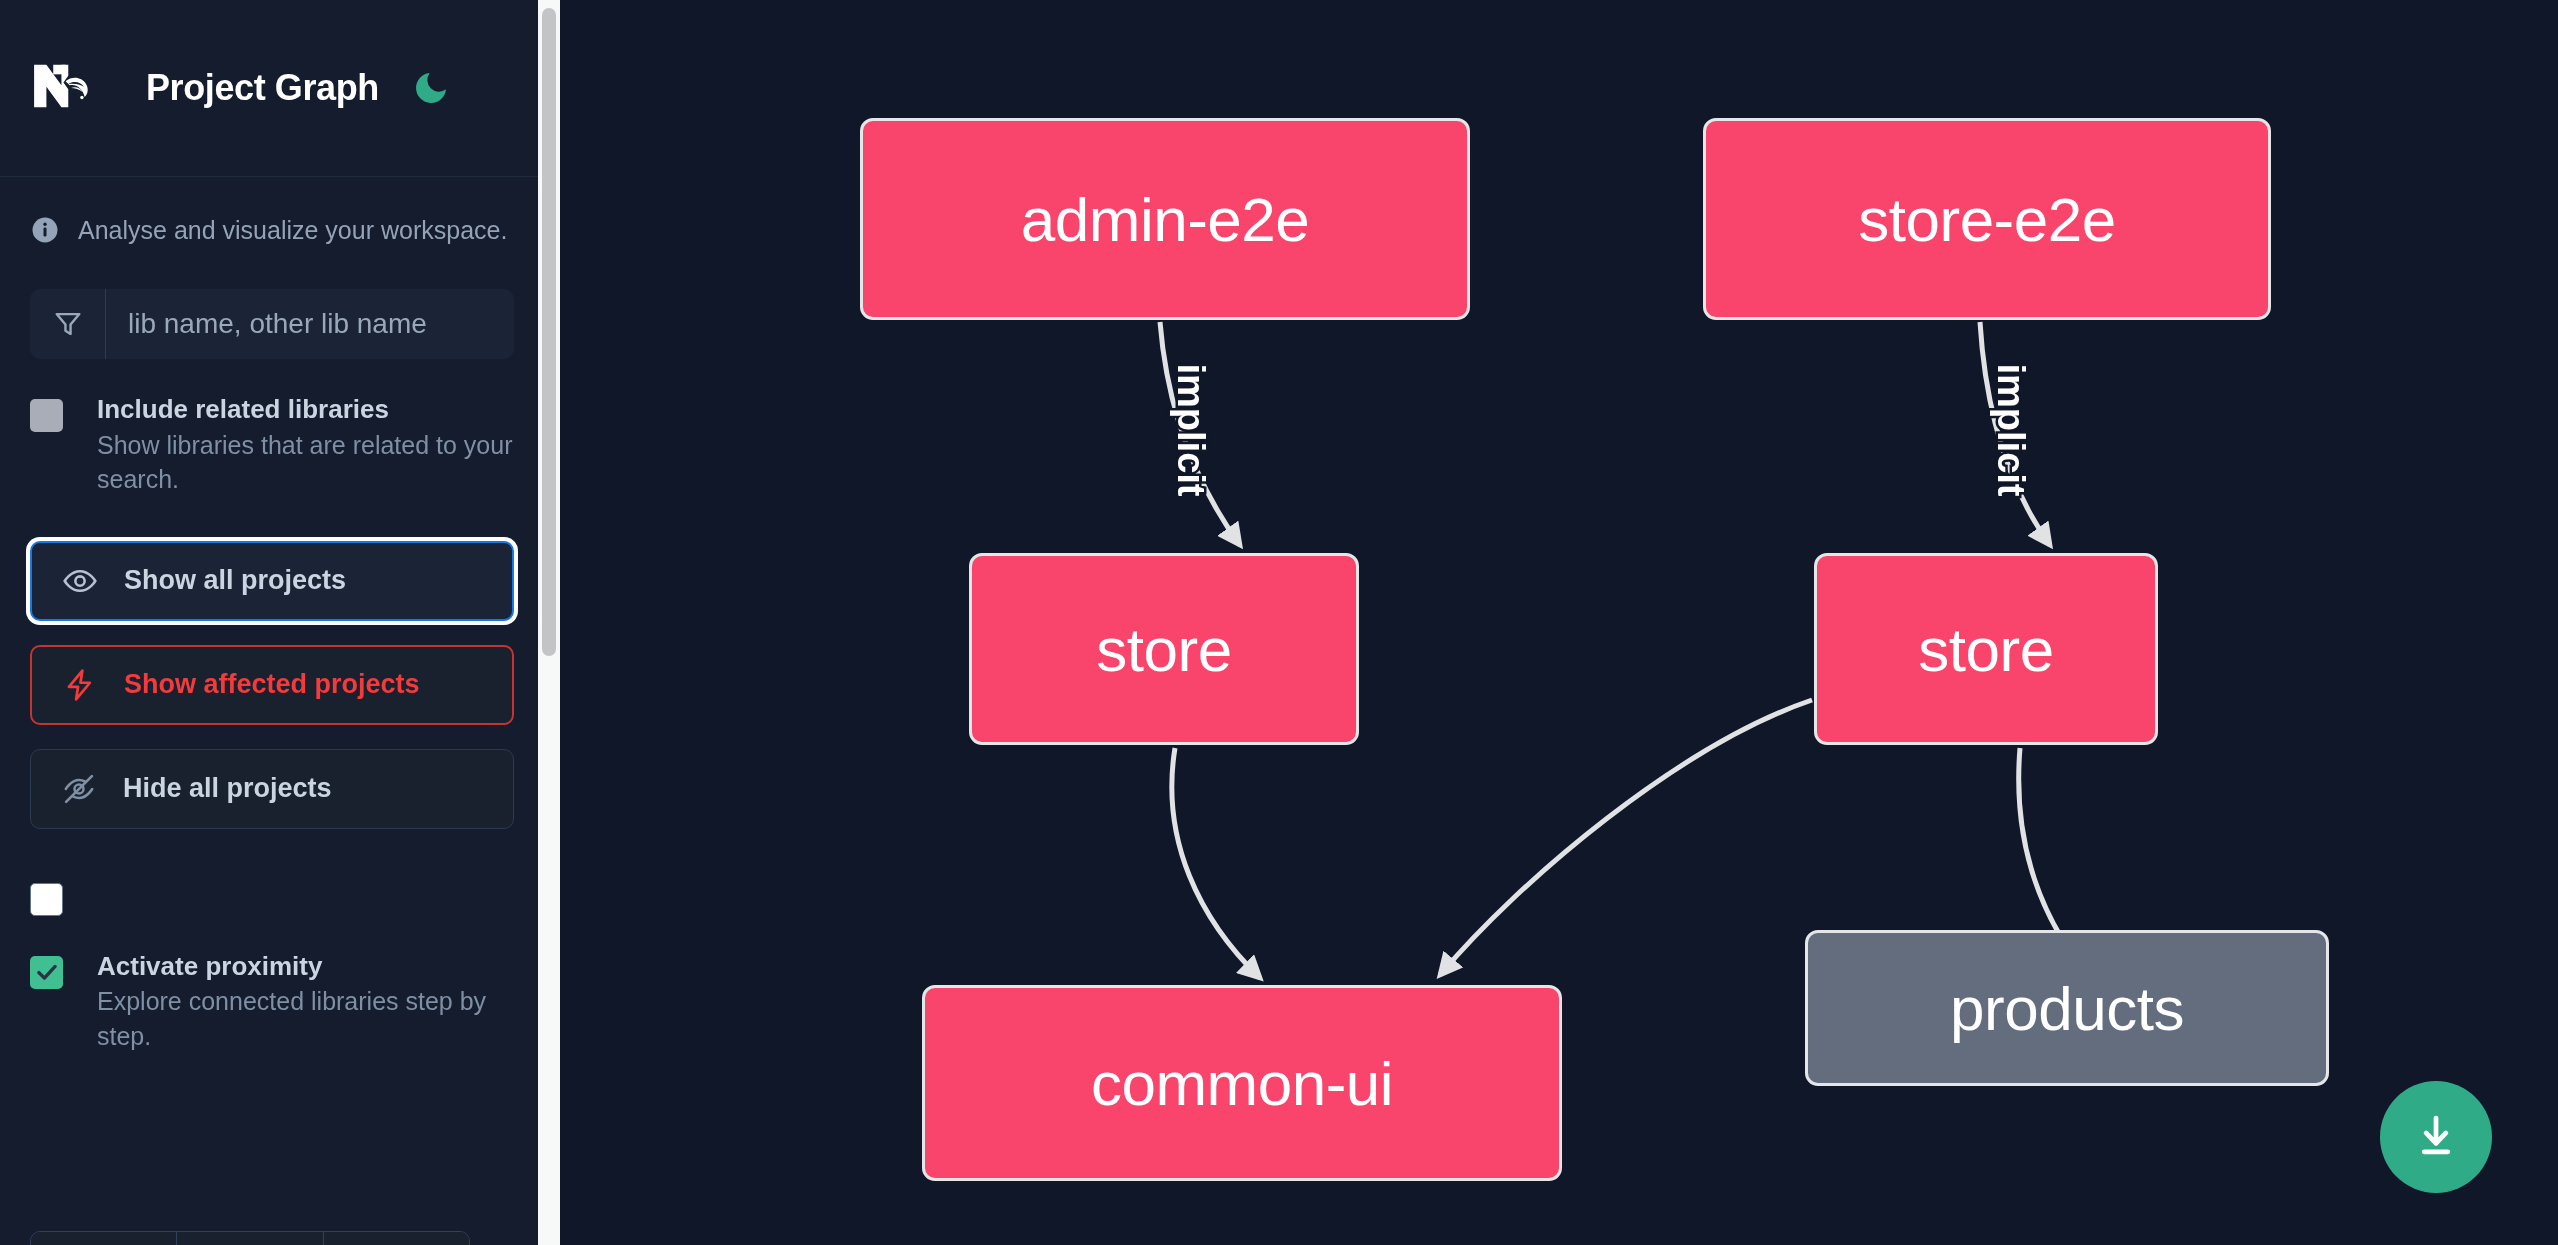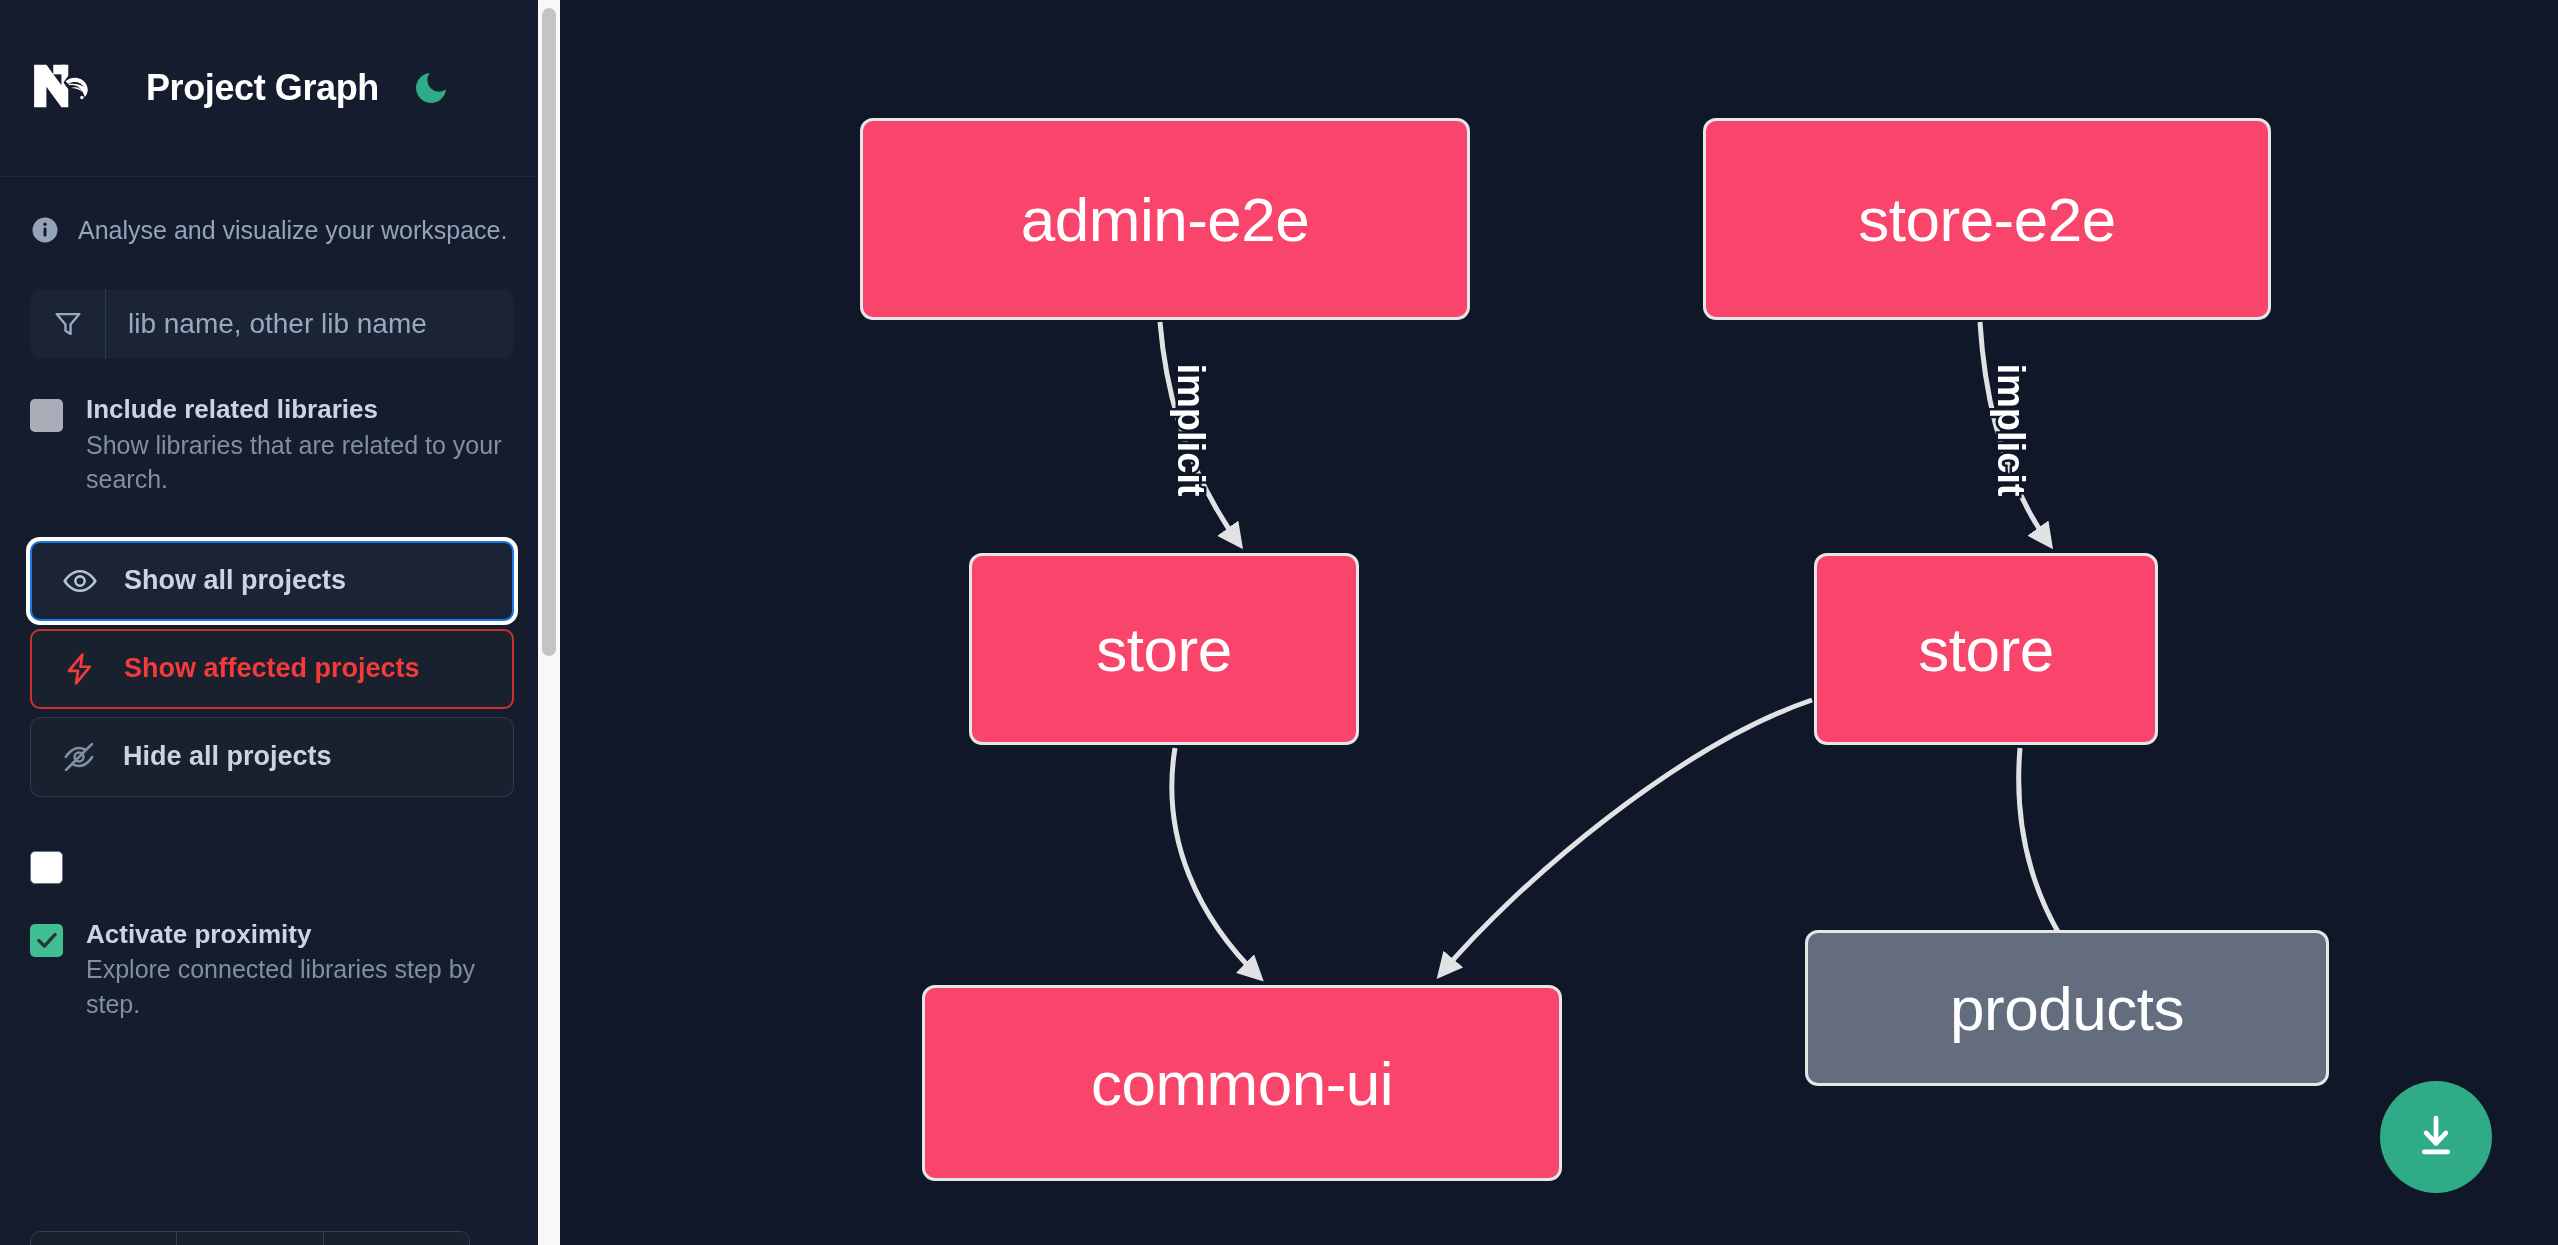--- a/index.html
+++ b/index.html
@@ -70,21 +70,21 @@
   .search-input {
     flex: 1; height: 100%;
     background: transparent; border: none; outline: none;
     color: #cbd5e1; font-size: 28px;
     padding: 0 22px;
     font-family: "Liberation Sans", sans-serif;
   }
   .search-input::placeholder { color: #9aa8bb; }
 
   
-  .check-row { display: flex; gap: 23px; margin-top: 34px; }
+  .check-row { display: flex; gap: 34px; margin-top: 34px; }
   .cb {
     width: 33px; height: 33px; flex: 0 0 33px;
     margin-top: 6px;
     border-radius: 5px;
     cursor: pointer;
     position: relative;
   }
   .cb.gray { background: #a8adb8; }
   .cb.white { background: #ffffff; border: 1px solid #64748b; }
   .cb.green { background: #3fbf92; display: flex; align-items: center; justify-content: center; }
@@ -92,21 +92,21 @@
   .check-label {
     color: #cbd5e1; font-size: 26px; font-weight: 700;
     line-height: 1.25;
   }
   .check-desc {
     color: #7f8fa4; font-size: 25px; line-height: 1.38;
     margin-top: 2px;
   }
 
   
-  .btn-group { margin-top: 44px; display: flex; flex-direction: column; gap: 8px; }
+  .btn-group { margin-top: 44px; display: flex; flex-direction: column; gap: 24px; }
   .btn {
     height: 80px;
     display: flex; align-items: center;
     gap: 24px;
     padding-left: 28px;
     border-radius: 10px;
     background: #1b2436;
     font-size: 27px; font-weight: 700;
     cursor: pointer;
     position: relative;

